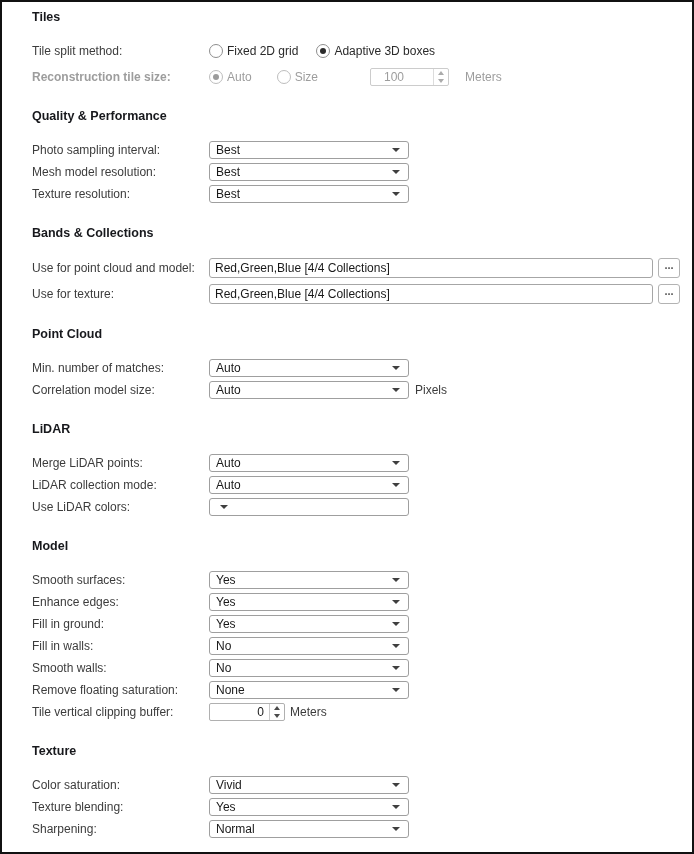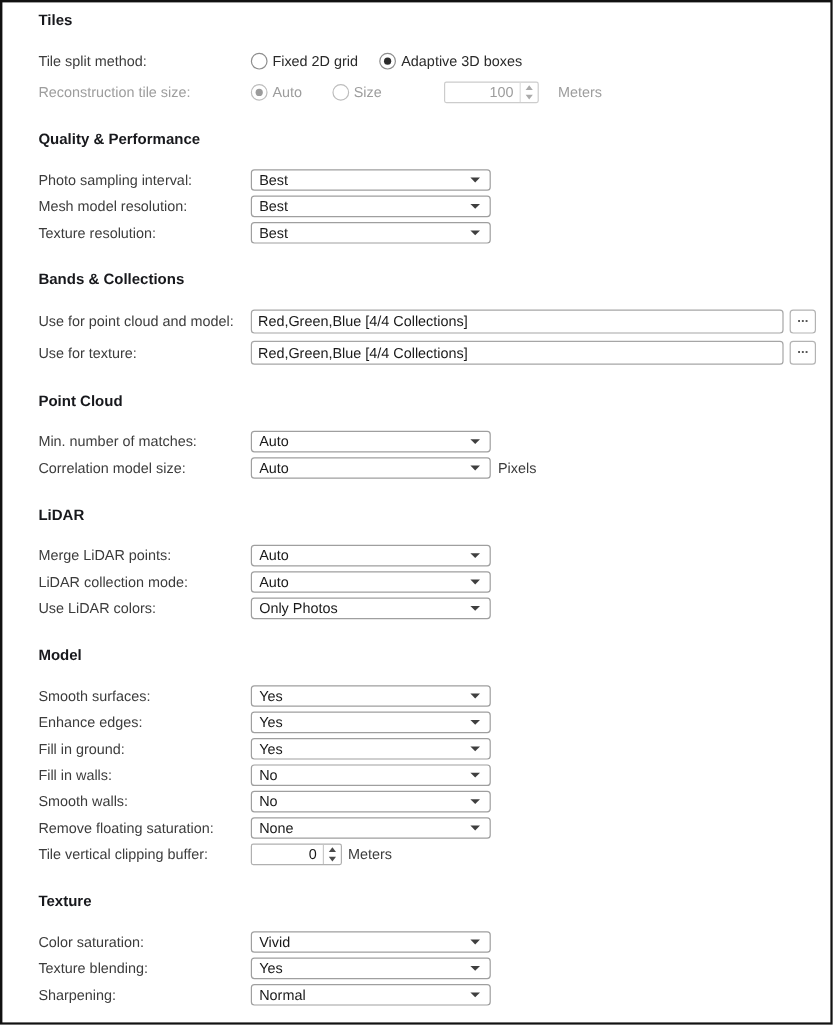--- a/index.html
+++ b/index.html
@@ -18,21 +18,21 @@
   }
   .section { margin-bottom:23px; }
   .section-title {
     font-size:12.5px; font-weight:bold; color:#17181c;
     margin-bottom:17px; height:15px;
   }
   .row { display:flex; align-items:center; height:18px; margin-bottom:4px; }
   .row.tall { height:20px; margin-bottom:6px; }
   .row.radio-row { height:18px; margin-bottom:8px; }
   .label { width:177px; flex:0 0 177px; color:#3c3c3c; }
-  .label.disabled { color:#9d9d9d; }
+  .label.disabled { color:#9d9d9d;font-weight:bold; }
 
   
   .dropdown {
     width:200px; height:18px;
     border:1px solid #9f9f9f; border-radius:3px;
     background:#fff; display:flex; align-items:center;
     padding:0 8px 0 6px; cursor:default;
   }
   .dd-value { flex:1; color:#191919; line-height:16px; white-space:nowrap; overflow:hidden; }
   .dd-arrow {
@@ -89,21 +89,21 @@
   }
   .spin-up, .spin-down { flex:1; display:flex; align-items:center; justify-content:center; cursor:pointer; }
   .spin-up span {
     width:0; height:0; border-left:3px solid transparent; border-right:3px solid transparent;
     border-bottom:4px solid #4a4a4a;
   }
   .spin-down span {
     width:0; height:0; border-left:3px solid transparent; border-right:3px solid transparent;
     border-top:4px solid #4a4a4a;
   }
-  .spinner.disabled { border-color:#cccccc; }
+  .spinner.disabled { border-color:#cccccc;gap:24px; }
   .spinner.disabled .spin-value { color:#9d9d9d; }
   .spinner.disabled .spin-buttons { border-left-color:#dcdcdc; }
   .spinner.disabled .spin-up span { border-bottom-color:#ababab; }
   .spinner.disabled .spin-down span { border-top-color:#ababab; }
   .unit { color:#3c3c3c; }
   .unit.disabled { color:#9d9d9d; }
 
   .w-tile-spin { width:79px; margin-left:52px; }
   .w-clip-spin { width:76px; }
   .opt-gap { margin-right:18px; }
@@ -228,21 +228,20 @@
     <div class="row">
       <span class="label">LiDAR collection mode:</span>
       <div class="dropdown">
         <span class="dd-value">Auto</span>
         <span class="dd-arrow"></span>
       </div>
     </div>
     <div class="row">
       <span class="label">Use LiDAR colors:</span>
       <div class="dropdown">
-        <span class="dd-value">Only Photos</span>
         <span class="dd-arrow"></span>
       </div>
     </div>
   </div>
 
   <div class="section">
     <div class="section-title">Model</div>
 
     <div class="row">
       <span class="label">Smooth surfaces:</span>

